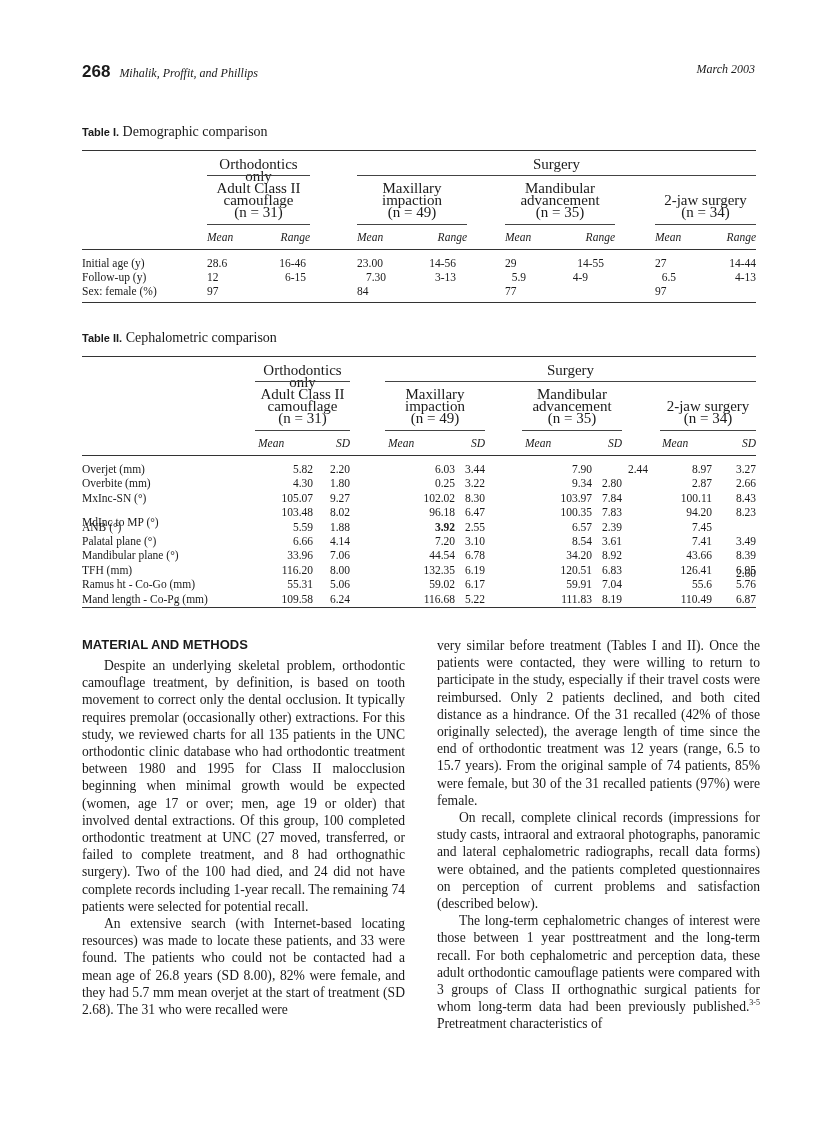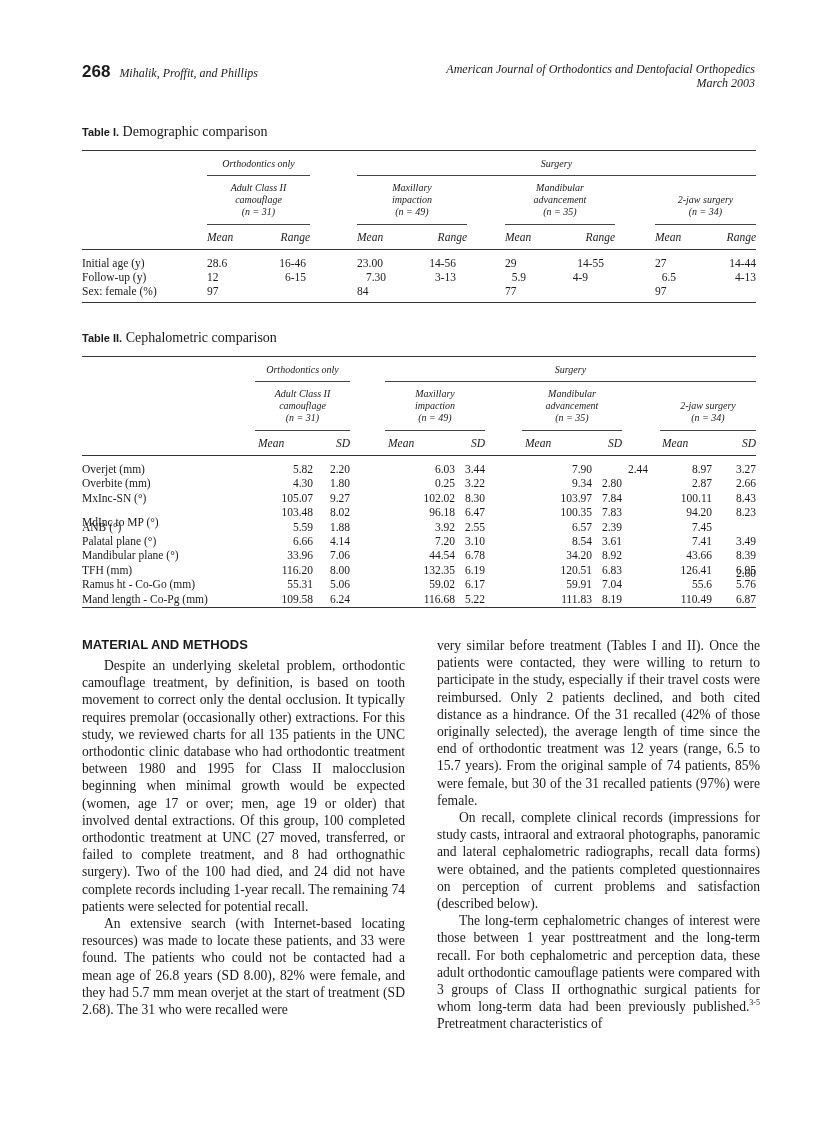--- a/index.html
+++ b/index.html
@@ -11,41 +11,40 @@
   .hdr-left .au { font-style: italic; }
   .hdr-right { right: 83px; top: 62px; font-size: 12px; font-style: italic; text-align: right; line-height: 14px; }
 
   .tcap { left: 82px; font-size: 14px; }
   .tcap .lab { font-family: "Liberation Sans", "DejaVu Sans", sans-serif; font-weight: bold; font-size: 11px; }
 
   .rule { position: absolute; height: 0; border-top: 1.5px solid #333; }
   .rule.thin { border-top: 1px solid #444; }
   .rule.dbl { border-top: 1.5px solid #333; }
 
-  .it { position: absolute; font-style: italic; font-size: 10px; text-align: center; line-height: 12px; }
+  .it { position: absolute; font-size: 15px; text-align: center; line-height: 12px; }
   .colhd { position: absolute; font-style: italic; font-size: 11.5px; }
   .cell { position: absolute; font-size: 11.5px; white-space: nowrap; }
   .rlab { position: absolute; font-size: 11.5px; white-space: nowrap; left: 82px; }
   .r { text-align: right; }
 
   .sec { left: 82px; top: 637px; font-family: "Liberation Sans", "DejaVu Sans", sans-serif; font-weight: bold; font-size: 13px; }
   .col { position: absolute; width: 323px; font-size: 13.6px; line-height: 17.2px; text-align: justify; }
   .col p { margin: 0; text-indent: 22px; }
   .col p.noind { text-indent: 0; }
   sup { font-size: 8px; line-height: 0; }
 </style>
 </head>
 <body>
 
 <div class="abs hdr-left">
   <span class="pg">268</span>
   <span class="au">Mihalik, Proffit, and Phillips</span>
 </div>
 <div class="abs hdr-right">
-  <div>American Journal of Orthodontics and Dentofacial Orthopedics</div>
   <div>March 2003</div>
 </div>
 
 <div class="abs tcap" style="top:124px;">
   <span class="lab">Table I.</span>
   <span>Demographic comparison</span>
 </div>
 <div class="rule" style="left:82px; width:674px; top:150px;"></div>
 
 <div class="it" style="left:207px; width:103px; top:158px;">Orthodontics only</div>
@@ -209,21 +208,21 @@
       <div class="cell r" style="left: 455px; width: 30px; top: 506.2px;">6.47</div>
       <div class="cell r" style="left: 522px; width: 70px; top: 506.2px;">100.35</div>
       <div class="cell r" style="left: 592px; width: 30px; top: 506.2px;">7.83</div>
       <div class="cell r" style="left: 660px; width: 52px; top: 506.2px;">94.20</div>
       <div class="cell r" style="left: 716px; width: 40px; top: 506.2px;">8.23</div>
     </div>
     <div>
       <div class="rlab" style="top: 520.6px;">ANB (°)</div>
       <div class="cell r" style="left: 255px; width: 58px; top: 520.6px;">5.59</div>
       <div class="cell r" style="left: 313px; width: 37px; top: 520.6px;">1.88</div>
-      <div class="cell r" style="left: 385px; width: 70px; top: 520.6px;">3.92</div>
+      <div class="cell r" style="left: 385px; width: 70px; top: 520.6px; font-weight: bold;">3.92</div>
       <div class="cell r" style="left: 455px; width: 30px; top: 520.6px;">2.55</div>
       <div class="cell r" style="left: 522px; width: 70px; top: 520.6px;">6.57</div>
       <div class="cell r" style="left: 592px; width: 30px; top: 520.6px;">2.39</div>
       <div class="cell r" style="left: 660px; width: 52px; top: 520.6px;">7.45</div>
       <div class="cell r" style="left: 716px; width: 40px; top: 519px; margin-top: 48px;">2.60</div>
     </div>
     <div>
       <div class="rlab" style="top: 535px;">Palatal plane (°)</div>
       <div class="cell r" style="left: 255px; width: 58px; top: 535px;">6.66</div>
       <div class="cell r" style="left: 313px; width: 37px; top: 535px;">4.14</div>

